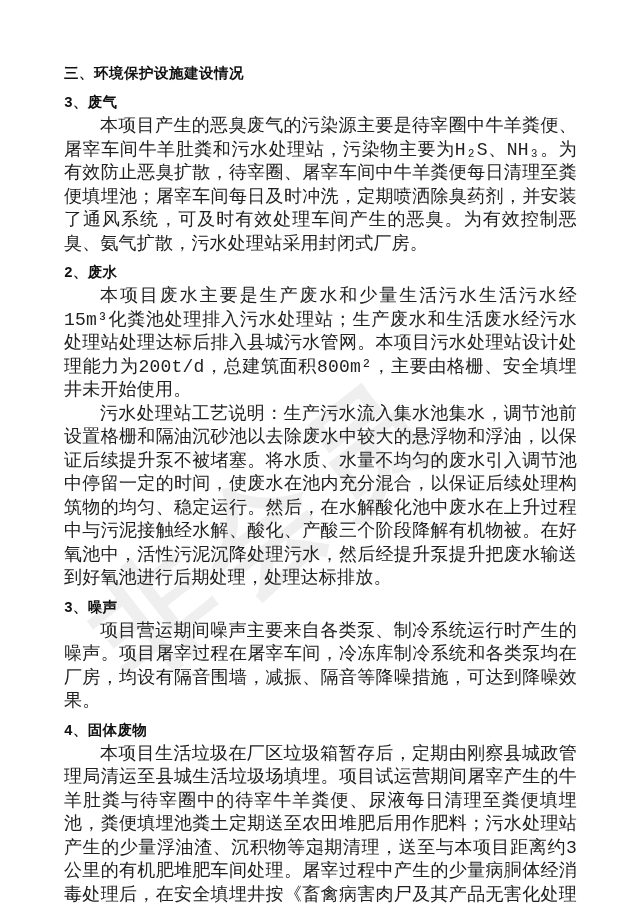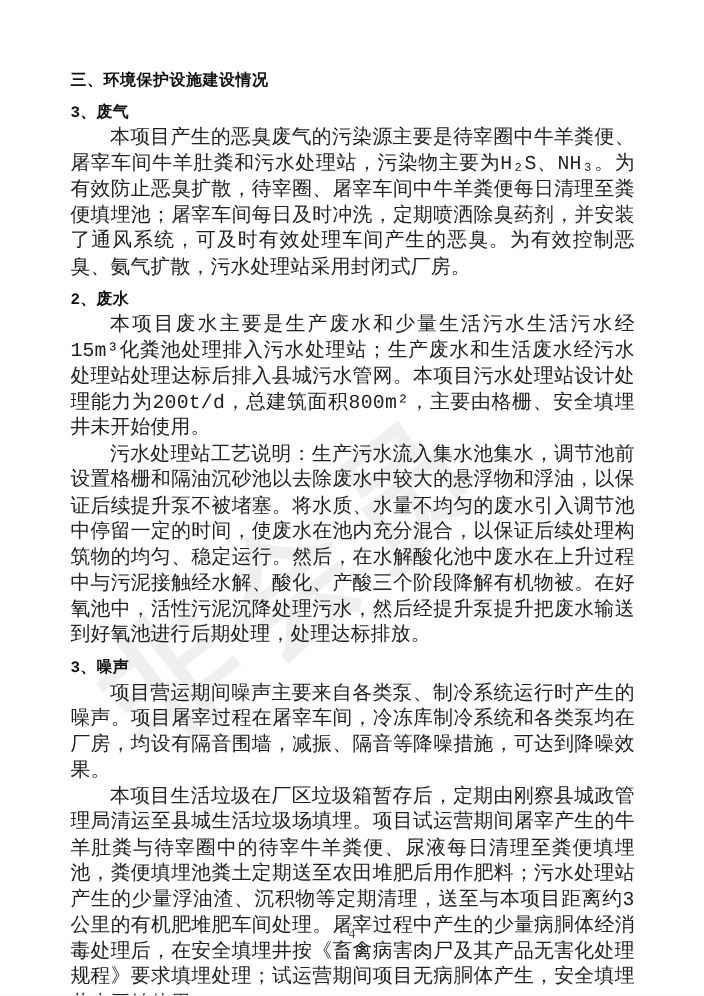--- a/index.html
+++ b/index.html
@@ -94,20 +94,21 @@
     <div class="section-title">3、废气</div>
     <p class="para">本项目产生的恶臭废气的污染源主要是待宰圈中牛羊粪便、屠宰车间牛羊肚粪和污水处理站，污染物主要为H₂S、NH₃。为有效防止恶臭扩散，待宰圈、屠宰车间中牛羊粪便每日清理至粪便填埋池；屠宰车间每日及时冲洗，定期喷洒除臭药剂，并安装了通风系统，可及时有效处理车间产生的恶臭。为有效控制恶臭、氨气扩散，污水处理站采用封闭式厂房。</p>
 
     <div class="section-title">2、废水</div>
     <p class="para">本项目废水主要是生产废水和少量生活污水生活污水经15m³化粪池处理排入污水处理站；生产废水和生活废水经污水处理站处理达标后排入县城污水管网。本项目污水处理站设计处理能力为200t/d，总建筑面积800m²，主要由格栅、安全填埋井未开始使用。</p>
     <p class="para">污水处理站工艺说明：生产污水流入集水池集水，调节池前设置格栅和隔油沉砂池以去除废水中较大的悬浮物和浮油，以保证后续提升泵不被堵塞。将水质、水量不均匀的废水引入调节池中停留一定的时间，使废水在池内充分混合，以保证后续处理构筑物的均匀、稳定运行。然后，在水解酸化池中废水在上升过程中与污泥接触经水解、酸化、产酸三个阶段降解有机物被。在好氧池中，活性污泥沉降处理污水，然后经提升泵提升把废水输送到好氧池进行后期处理，处理达标排放。</p>
 
     <div class="section-title">3、噪声</div>
     <p class="para">项目营运期间噪声主要来自各类泵、制冷系统运行时产生的噪声。项目屠宰过程在屠宰车间，冷冻库制冷系统和各类泵均在厂房，均设有隔音围墙，减振、隔音等降噪措施，可达到降噪效果。</p>
 
+    <div class="section-title">4、固体废物</div>
     <p class="para">本项目生活垃圾在厂区垃圾箱暂存后，定期由刚察县城政管理局清运至县城生活垃圾场填埋。项目试运营期间屠宰产生的牛羊肚粪与待宰圈中的待宰牛羊粪便、尿液每日清理至粪便填埋池，粪便填埋池粪土定期送至农田堆肥后用作肥料；污水处理站产生的少量浮油渣、沉积物等定期清理，送至与本项目距离约3公里的有机肥堆肥车间处理。屠宰过程中产生的少量病胴体经消毒处理后，在安全填埋井按《畜禽病害肉尸及其产品无害化处理规程》要求填埋处理；试运营期间项目无病胴体产生，安全填埋井未开始使用。</p>
 
     <div class="section-title">1、其他环保措施</div>
     <p class="sub-item">（1）防渗措施</p>
 
   </div>
 
   <div class="page-number">4</div>
 
 </div>

